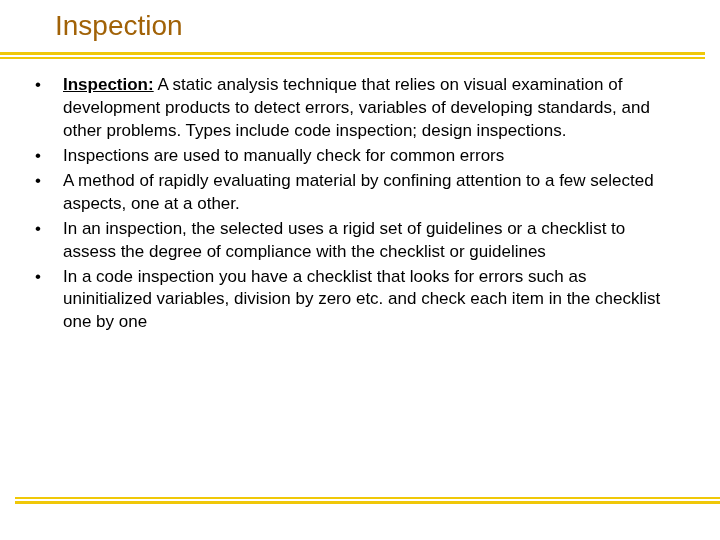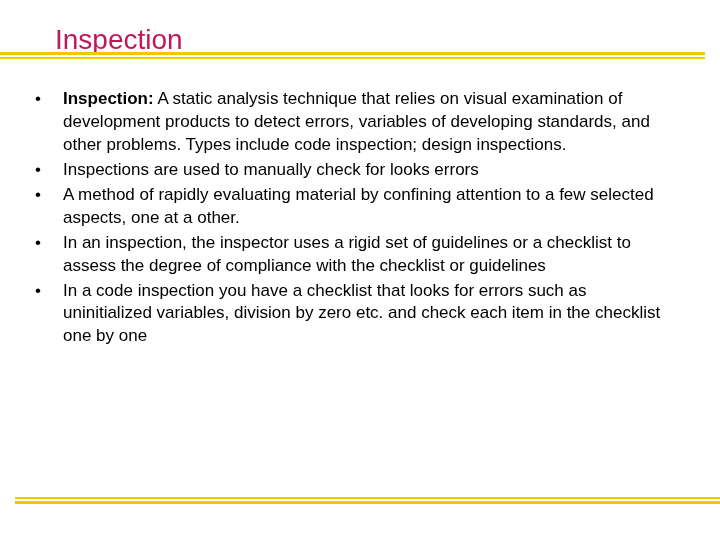--- a/index.html
+++ b/index.html
@@ -20,22 +20,21 @@
       height: 100%;
       position: relative;
       padding: 0;
     }
     .title-area {
       padding: 10px 0 0 55px;
     }
     .title {
       font-size: 28px;
       font-weight: 400;
-      color: #be185d;
-      margin-top: 14px;
+      color: #a16207;
     }
     .divider-top {
       position: absolute;
       left: 0;
       top: 52px;
       width: 705px;
       height: 8px;
     }
     .divider-top .line1 {
       position: absolute;
@@ -72,20 +71,21 @@
       line-height: 1.35;
     }
     .bullet-text {
       flex: 1;
       font-size: 17px;
       color: #000;
       line-height: 1.35;
     }
     .bold-def {
       font-weight: bold;
+      text-decoration: underline;
       margin-top: 24px;
     }
     .divider-bottom {
       position: absolute;
       left: 15px;
       bottom: 35px;
       width: 705px;
       height: 8px;
     }
     .divider-bottom .line1 {
@@ -119,29 +119,29 @@
   </div>
 
   <div class="content">
     <ul class="bullet-list">
       <li class="bullet-item">
         <span class="bullet-marker">•</span>
         <span class="bullet-text"><span class="bold-def">Inspection:</span><span> A static analysis technique that relies on visual examination of development products to detect errors, variables of developing standards, and other problems. Types include code inspection; design inspections.</span></span>
       </li>
       <li class="bullet-item">
         <span class="bullet-marker">•</span>
-        <span class="bullet-text">Inspections are used to manually check for looks errors</span>
+        <span class="bullet-text">Inspections are used to manually check for common errors</span>
       </li>
       <li class="bullet-item">
         <span class="bullet-marker">•</span>
         <span class="bullet-text">A method of rapidly evaluating material by confining attention to a few selected aspects, one at a other.</span>
       </li>
       <li class="bullet-item">
         <span class="bullet-marker">•</span>
-        <span class="bullet-text">In an inspection, the inspector uses a rigid set of guidelines or a checklist to assess the degree of compliance with the checklist or guidelines</span>
+        <span class="bullet-text">In an inspection, the selected uses a rigid set of guidelines or a checklist to assess the degree of compliance with the checklist or guidelines</span>
       </li>
       <li class="bullet-item">
         <span class="bullet-marker">•</span>
         <span class="bullet-text">In a code inspection you have a checklist that looks for errors such as uninitialized variables, division by zero etc. and check each item in the checklist one by one</span>
       </li>
     </ul>
   </div>
 
   <div class="divider-bottom">
     <div class="line1"></div>

